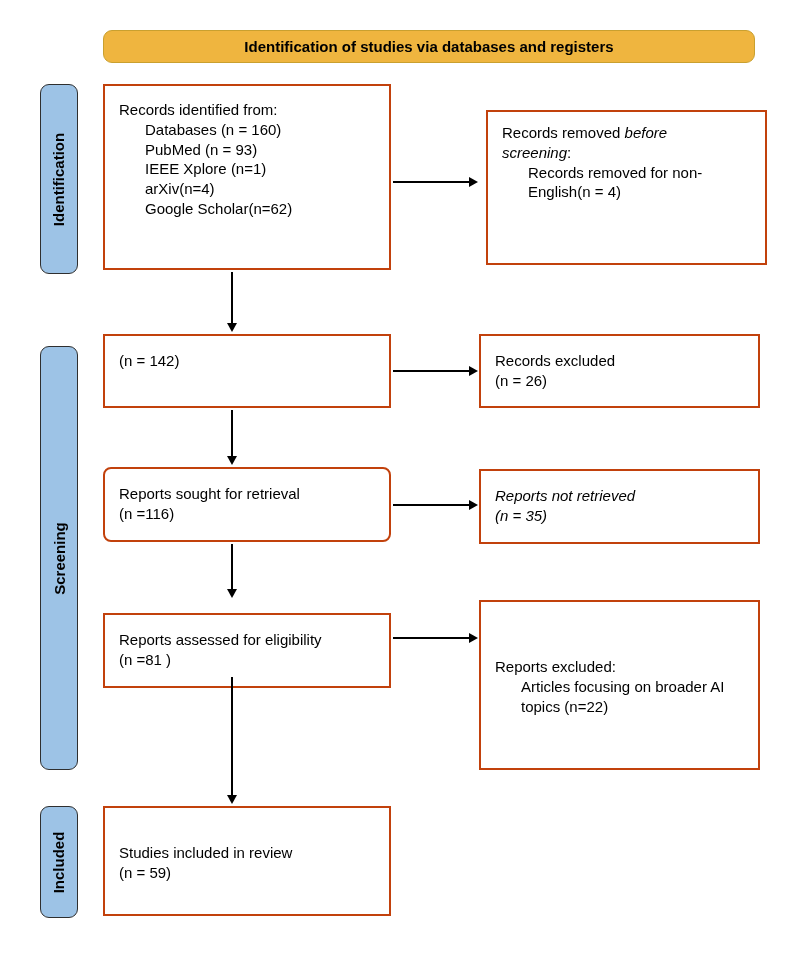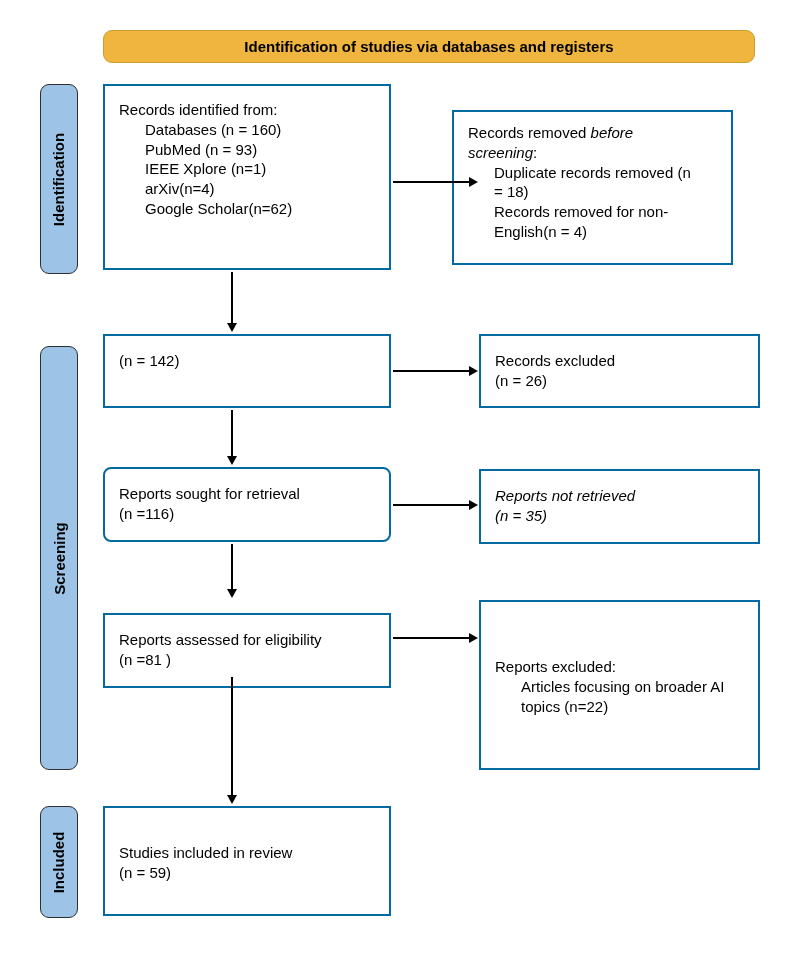--- a/index.html
+++ b/index.html
@@ -21,27 +21,27 @@
     background:var(--stage-bg,#9DC3E6);
     border:1px solid #2f2f2f; border-radius:9px;
     display:flex; align-items:center; justify-content:center;
   }
   .stage .vtext { transform:rotate(-90deg); white-space:nowrap; font-weight:bold; font-size:15px; }
   .stage-identification { top:84px;  height:190px; }
   .stage-screening      { top:346px; height:424px; }
   .stage-included       { top:806px; height:112px; }
 
   .box {
-    position:absolute; background:#fff; border:2px solid #0369a1;
+    position:absolute; background:#fff; border:2px solid #c2410c;
     font-size:15px; line-height:1.32; padding:14px 29px 10px 14px;
   }
   .indent { padding-left:26px; }
 
   .box-b1 { left:103px; top:84px;  width:288px; height:186px; }
-  .box-r1 { left:452px; top:110px; width:281px; height:155px; padding-top:11px; }
+  .box-r1 { left:486px; top:110px; width:281px; height:155px; padding-top:11px; }
   .box-b2 { left:103px; top:334px; width:288px; height:74px;  padding-top:15px; }
   .box-r2 { left:479px; top:334px; width:281px; height:74px;  padding-top:15px; }
   .box-b3 { left:103px; top:467px; width:288px; height:75px;  padding-top:15px;border-radius:8px; }
   .box-r3 { left:479px; top:469px; width:281px; height:75px;  padding-top:15px;font-style:italic; }
   .box-b4 { left:103px; top:613px; width:288px; height:75px;  padding-top:15px; }
   .box-r4 { left:479px; top:600px; width:281px; height:170px; display:flex; flex-direction:column; justify-content:center; }
   .box-b5 { left:103px; top:806px; width:288px; height:110px; display:flex; flex-direction:column; justify-content:center; }
 
   .arrow-v { position:absolute; width:2px; background:#000; }
   .arrow-v::after {
@@ -91,21 +91,20 @@
     <div class="indent">PubMed (n = 93)</div>
     <div class="indent">IEEE Xplore (n=1)</div>
     <div class="indent">arXiv(n=4)</div>
     <div class="indent">Google Scholar(n=62)</div>
   </div>
 
   <div class="box box-r1">
     <div>
       <span>Records removed </span><span class="italic">before screening</span><span>:</span>
     </div>
-    <div class="indent">Duplicate records removed (n = 18)</div>
     <div class="indent">Records removed for non-English(n = 4)</div>
   </div>
 
   <div class="box box-b2">
     <div>(n = 142)</div>
   </div>
   <div class="box box-r2">
     <div>Records excluded</div>
     <div>(n = 26)</div>
   </div>

